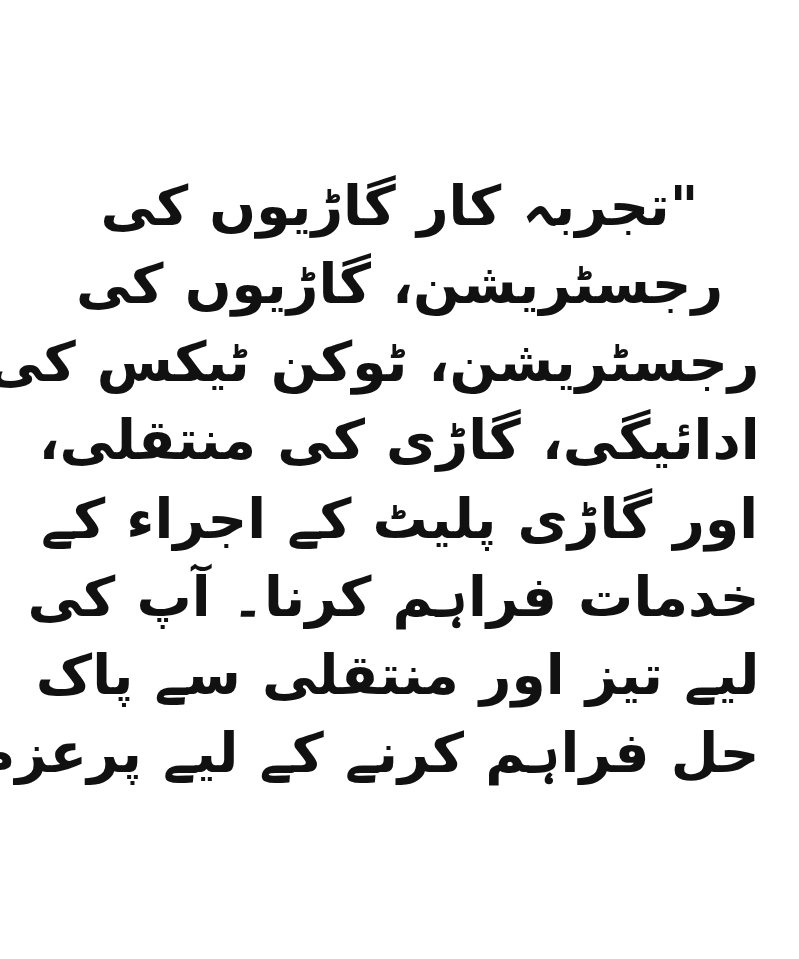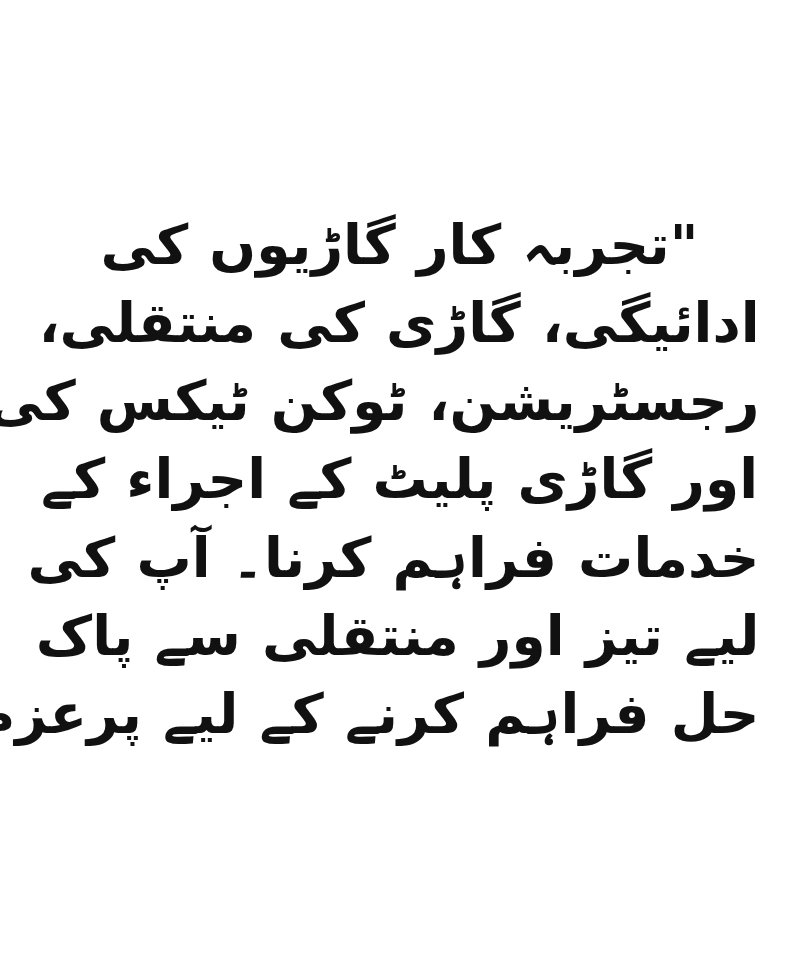--- a/index.html
+++ b/index.html
@@ -42,20 +42,21 @@
     display: block;
     white-space: nowrap;
   }
 </style>
 </head>
 <body>
 
 <div class="page">
   <div class="text-block">
     <span class="line">"تجربہ کار گاڑیوں کی</span>
+    <span class="line">رجسٹریشن، گاڑیوں کی</span>
+    <span class="line">رجسٹریشن، ٹوکن ٹیکس کی</span>
     <span class="line">ادائیگی، گاڑی کی منتقلی،</span>
-    <span class="line">رجسٹریشن، ٹوکن ٹیکس کی</span>
     <span class="line">اور گاڑی پلیٹ کے اجراء کے</span>
     <span class="line">خدمات فراہم کرنا۔ آپ کی</span>
     <span class="line">لیے تیز اور منتقلی سے پاک</span>
     <span class="line">حل فراہم کرنے کے لیے پرعزم</span>
   </div>
 </div>
 
 </body></html>

